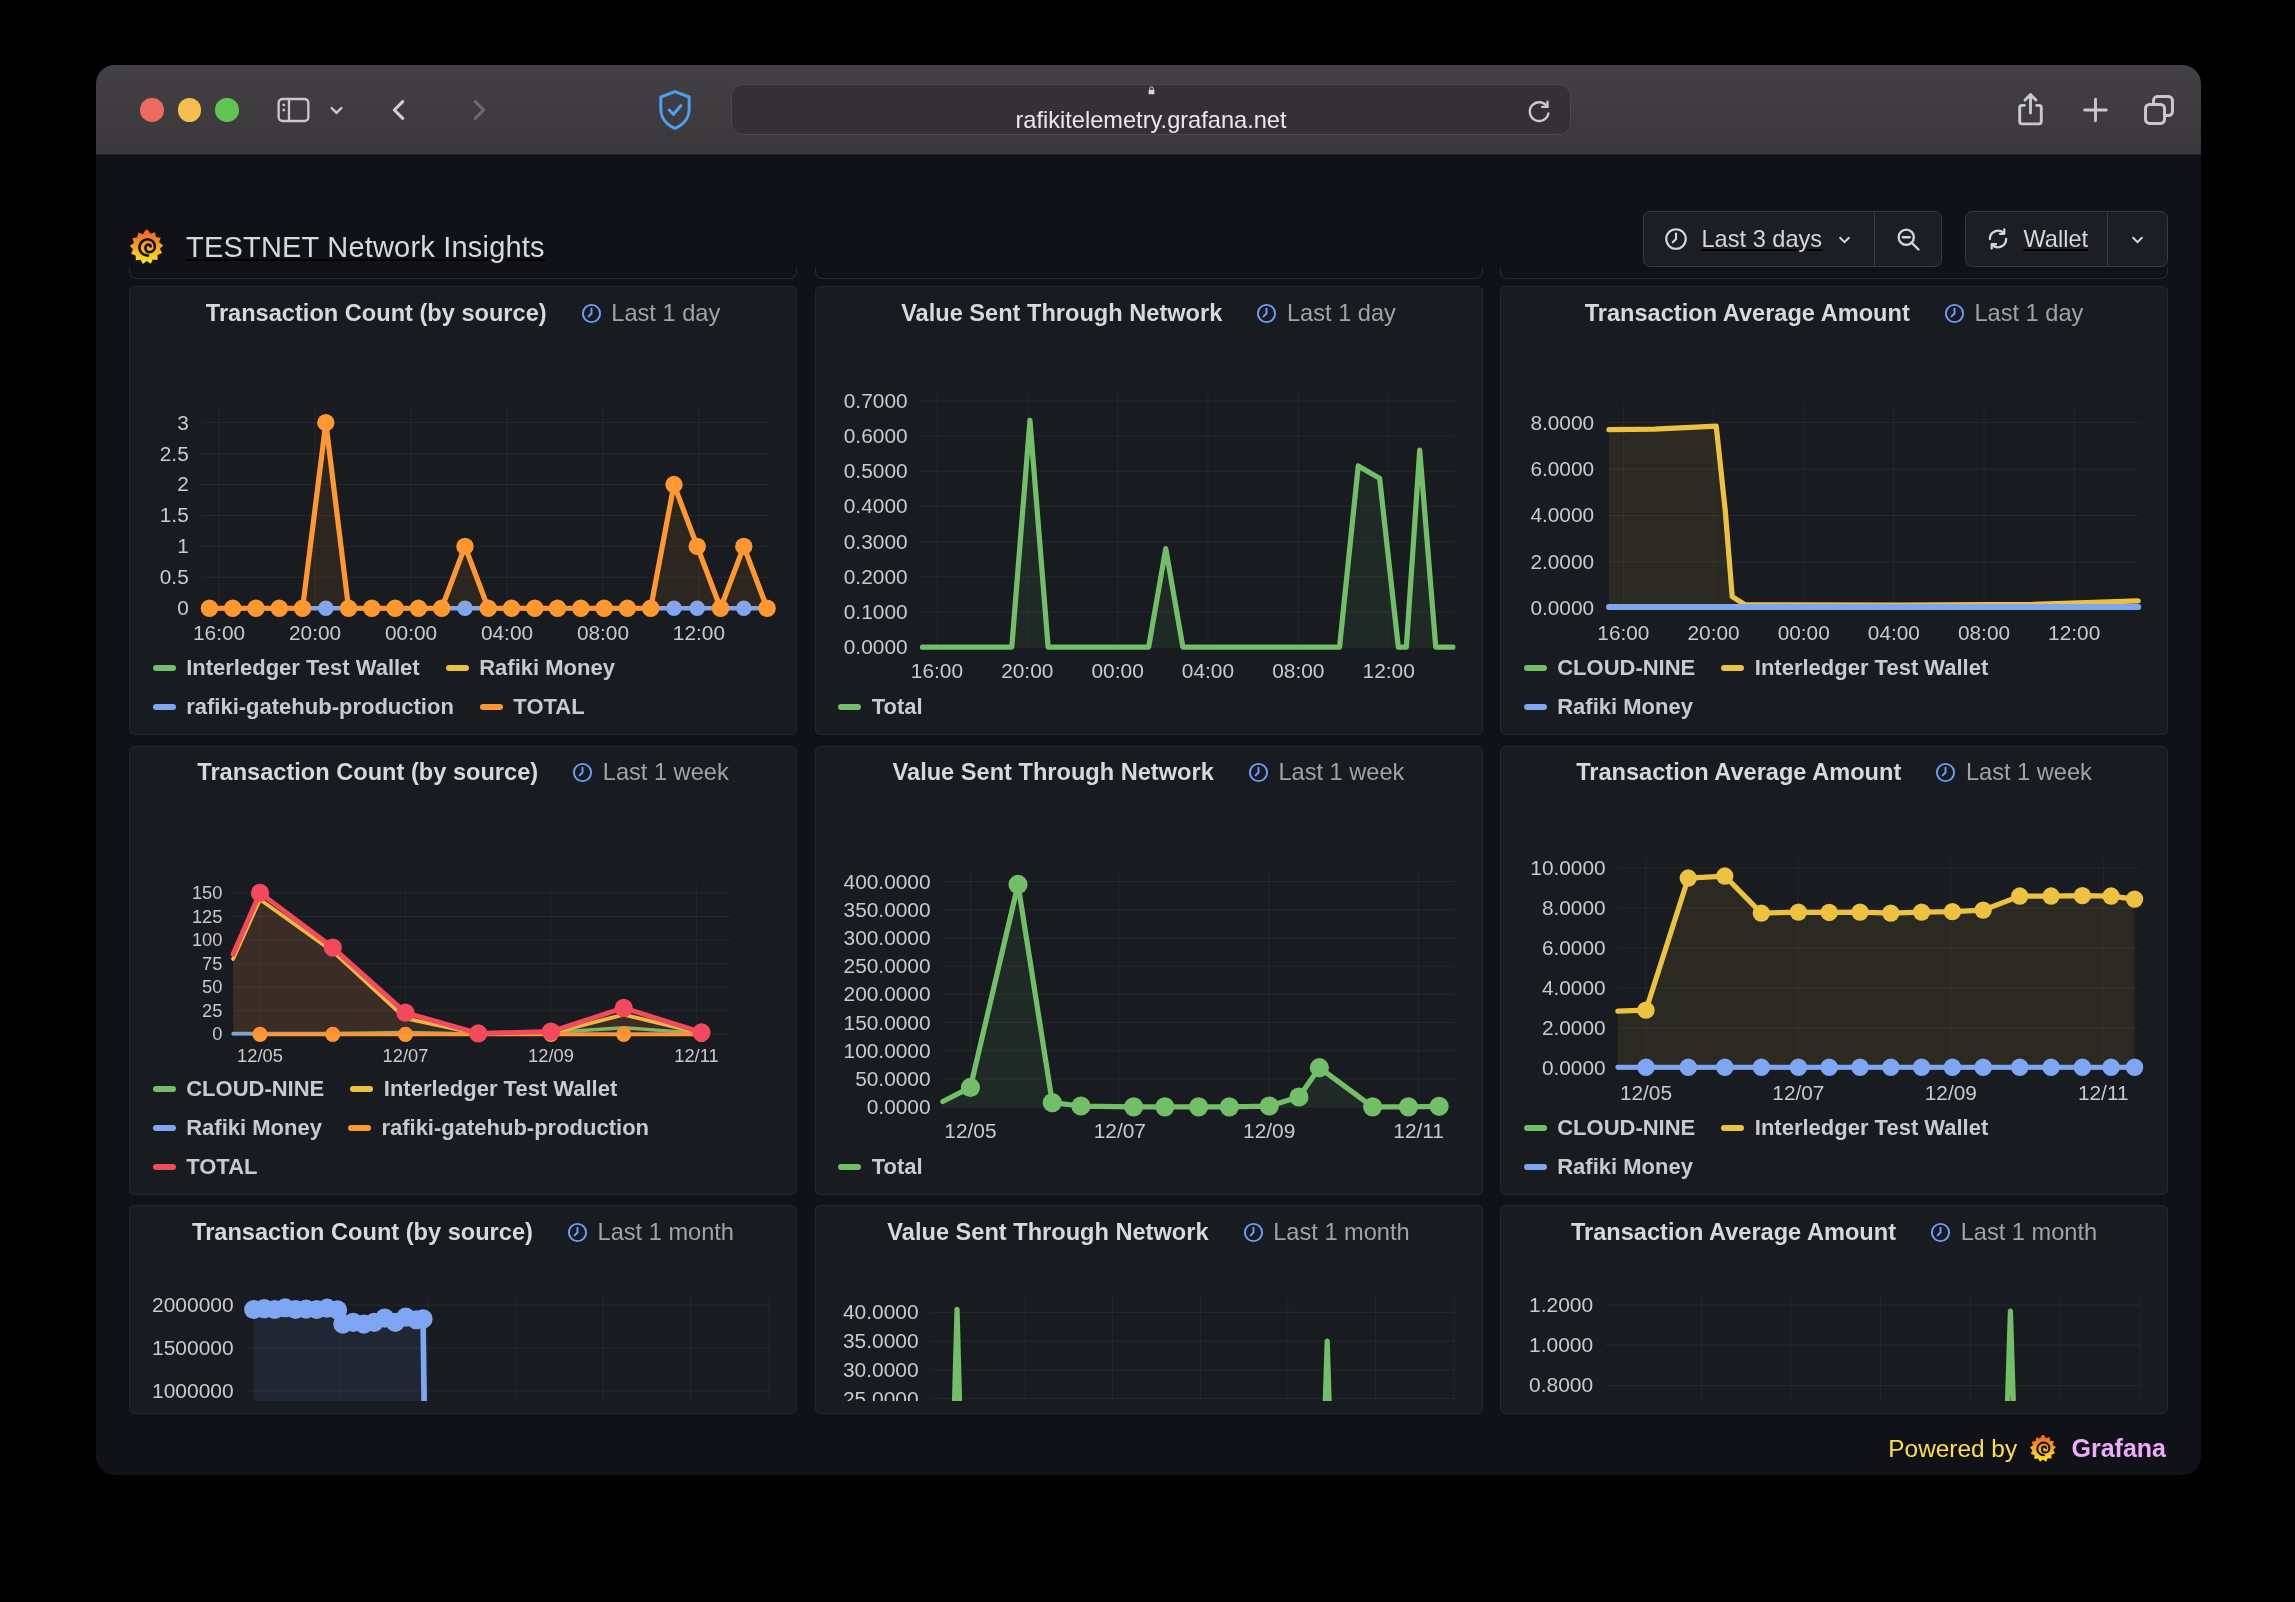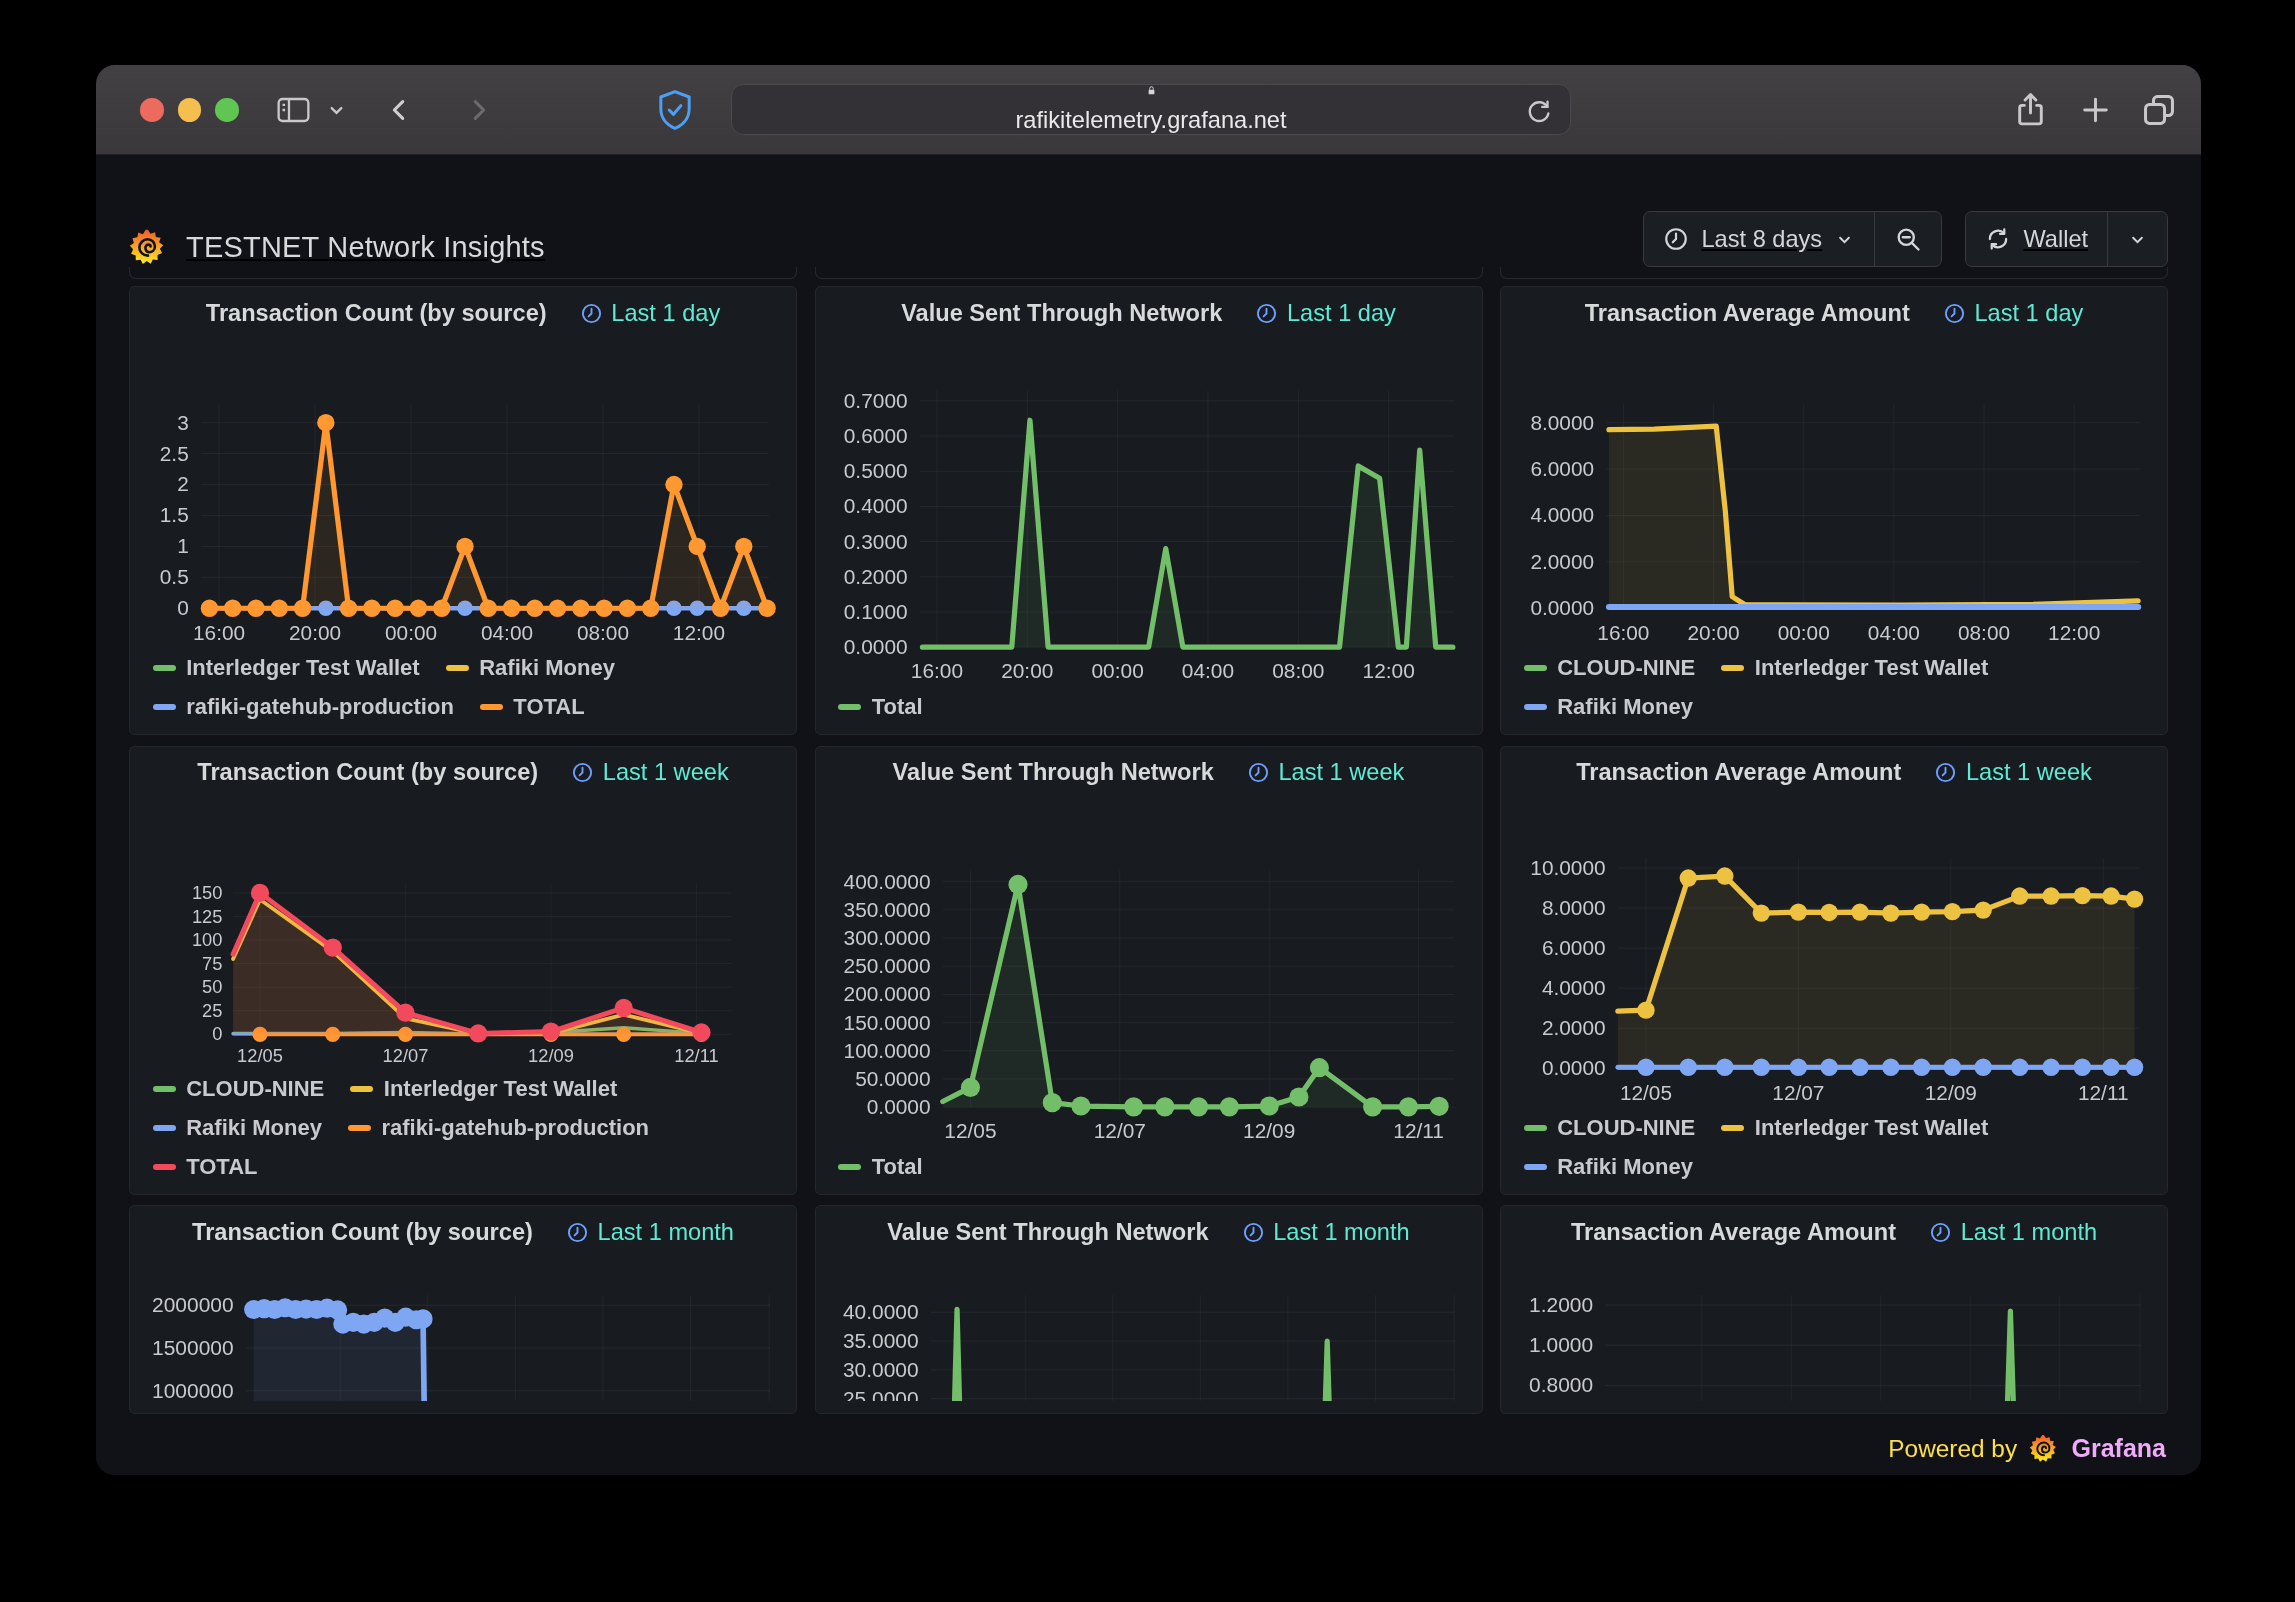--- a/index.html
+++ b/index.html
@@ -35,21 +35,21 @@
 
   .row-divider { display:grid; grid-template-columns:repeat(3,1fr); gap:17.5px; height:12.2px; margin-bottom:7px; }
   .row-divider div { border:0.9px solid rgba(204,204,220,.12); border-top:none; border-bottom-left-radius:7px; border-bottom-right-radius:7px; height:12.2px; }
 
   .grid { display:grid; grid-template-columns:repeat(3,1fr); grid-template-rows:449px 449px 209px; gap:10.5px 17.5px; }
   .panel { background:#181B1F; border:0.9px solid #25272c; border-radius:5.2px; padding:7px 15.7px 12.2px;
            display:flex; flex-direction:column; overflow:hidden; }
   .panel-header { display:flex; align-items:center; justify-content:center; gap:33px; min-height:38px; flex:none; }
   .panel-title { color:#D8D9DA; font-size:23.6px; font-weight:600; }
   .panel-time { display:flex; align-items:center; gap:8.7px; background:none; border:none; cursor:pointer;
-                color:#5eead4; font-size:23.6px; font-family:inherit; font-weight:500; }
+                color:#a3a3a3; font-size:23.6px; font-family:inherit; font-weight:500; }
   .chart { flex:1 1 auto; width:100%; min-height:0; }
   .chart text { font-family:"Liberation Sans", sans-serif; }
   .legend { flex:none; display:flex; flex-wrap:wrap; column-gap:26px; row-gap:13px; padding:5.2px 7px 1.7px;font-weight:bold; }
   .legend-item { display:flex; align-items:center; gap:10.5px; cursor:pointer; }
   .chip { width:23px; height:6.1px; border-radius:3.5px; display:inline-block; }
   .legend-label { color:#C9CACF; font-size:22px; }
 
   .dash-footer { position:absolute; left:0; right:0; bottom:0; height:53px; background:#111217;
                  display:flex; align-items:center; justify-content:flex-end; padding-right:35px; gap:12.2px; }
   .powered { color:#fde047; font-size:24.4px; }
@@ -143,21 +143,21 @@
         </svg>
         <span class="page-title">TESTNET Network Insights</span>
       </div>
       <div class="controls">
         <div class="btn-group">
           <div class="btn-seg">
             <svg width="26" height="26" viewBox="0 0 24 24" fill="none" stroke="#D5D6DA" stroke-width="2">
               <circle cx="12" cy="12" r="9"></circle>
                 <path d="M12 7v5l-3 3" stroke-linecap="round"></path>
             </svg>
-            <span>Last 8 days</span>
+            <span>Last 3 days</span>
             <svg width="21" height="21" viewBox="0 0 24 24" fill="none" stroke="#D5D6DA" stroke-width="2.2" stroke-linecap="round">
                 <path d="M7 10l5 5 5-5"></path>
               </svg>
           </div>
           <div class="btn-sep"></div>
           <div class="btn-seg">
             <svg width="28" height="28" viewBox="0 0 24 24" fill="none" stroke="#D5D6DA" stroke-width="2" stroke-linecap="round">
               <circle cx="10.5" cy="10.5" r="6.5"></circle>
                 <path d="M15.5 15.5L21 21"></path>
                 <path d="M7.5 10.5h6"></path>

